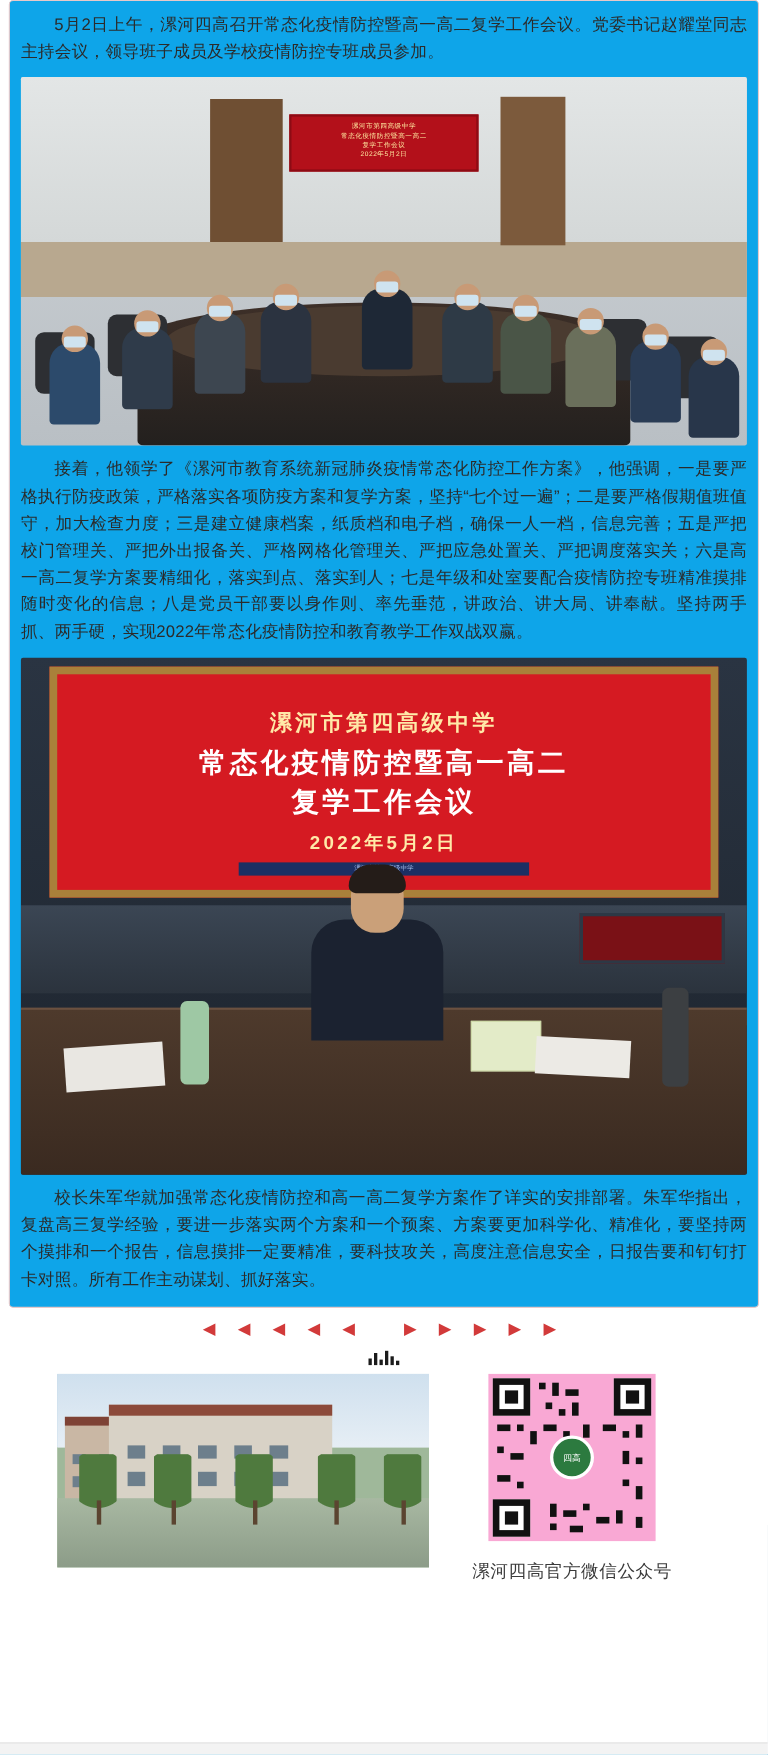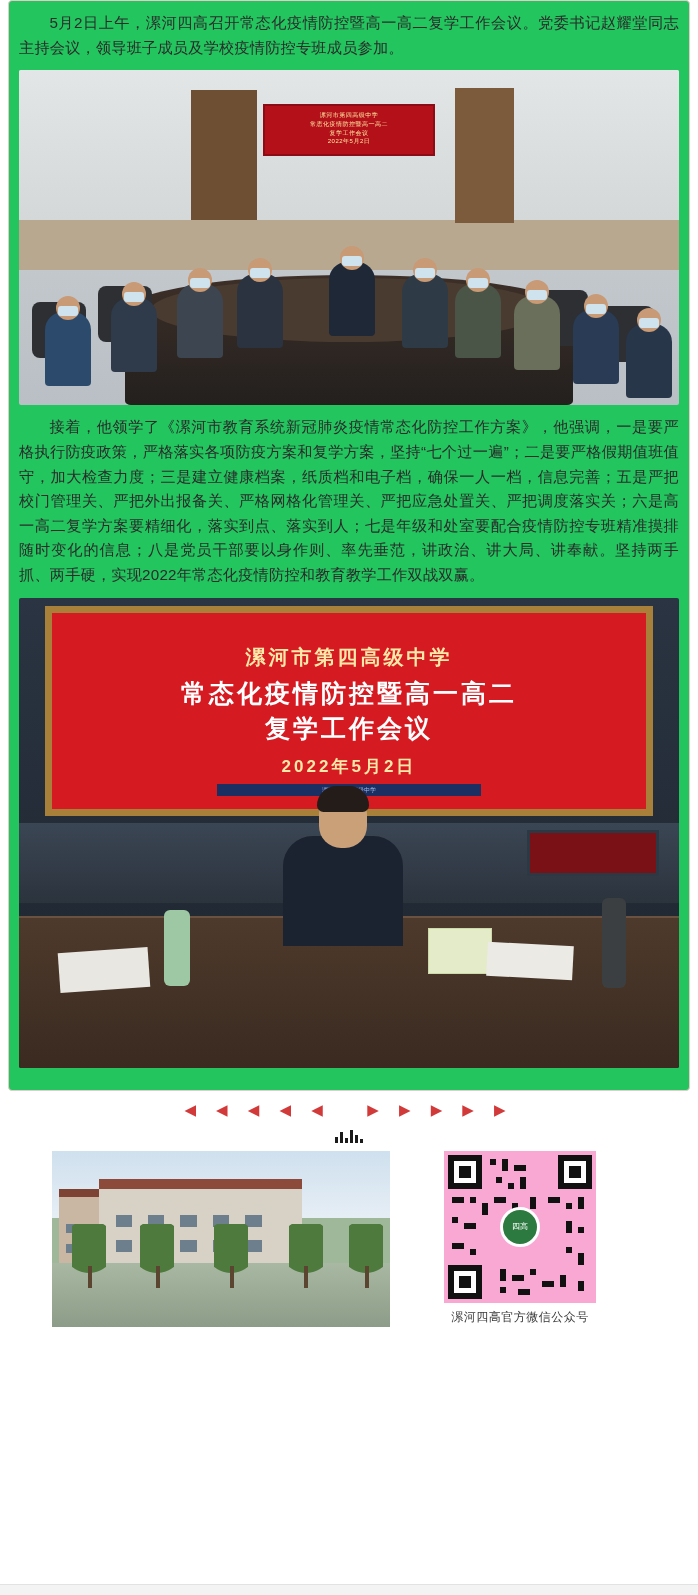--- a/index.html
+++ b/index.html
@@ -15,21 +15,21 @@
     width: 698px;
     min-height: 1595px;
     background: #ffffff;
     position: relative;
     box-sizing: border-box;
   }
   .article-card {
     margin: 0 8px;
     border: 1px solid #e8c9c9;
     border-radius: 4px;
-    background: #22c55e;
+    background: #0ea5e9;
     box-sizing: border-box;
     padding: 10px 10px 12px 10px;
   }
   p.para {
     font-size: 15.2px;
     line-height: 1.62;
     color: #2b2b2b;
     margin: 0 0 10px 0;
     text-align: justify;
     text-indent: 2em;
@@ -228,21 +228,21 @@
   .c-tree:after {
     content: ""; position: absolute; left: 46%; bottom: 0; width: 4px; height: 22px; background: #5b4430;
   }
   .qr-wrap {
     width: 240px; display: flex; flex-direction: column; align-items: center;
   }
   .qr {
     width: 152px; height: 152px; background: #f9a8d4; position: relative;
   }
   .qr-caption {
-    font-size: 12px; color: #3a3a3a; margin-top: 6px; letter-spacing: .5px;
+    font-size: 16px; color: #3a3a3a; margin-top: 18px; letter-spacing: .5px;
   }
   .qr-cell { position: absolute; background: #111; }
   .qr-eye { position: absolute; border: 6px solid #111; background: #fff; width: 34px; height: 34px; box-sizing: border-box; }
   .qr-eye i { position: absolute; inset: 5px; background: #111; display: block; }
   .qr-logo {
     position: absolute; left: 50%; top: 50%; transform: translate(-50%, -50%);
     width: 34px; height: 34px; border-radius: 50%; background: #2c7a3f;
     color: #fff; font-size: 8px; display: flex; align-items: center; justify-content: center;
     border: 3px solid #fff;
   }
@@ -341,20 +341,21 @@
         <span class="sp-person-head"></span>
         <span class="sp-person-hair"></span>
       </div>
       <div class="sp-bottle"></div>
       <div class="sp-tissue"></div>
       <div class="sp-flask"></div>
       <div class="sp-paper"></div>
       <div class="sp-paper2"></div>
     </div>
 
+    <p class="para">校长朱军华就加强常态化疫情防控和高一高二复学方案作了详实的安排部署。朱军华指出，复盘高三复学经验，要进一步落实两个方案和一个预案、方案要更加科学化、精准化，要坚持两个摸排和一个报告，信息摸排一定要精准，要科技攻关，高度注意信息安全，日报告要和钉钉打卡对照。所有工作主动谋划、抓好落实。</p>
   </div>
 
   <div class="divider">
     <div class="div-arrows">◀ ◀ ◀ ◀ ◀ &nbsp; ▶ ▶ ▶ ▶ ▶</div>
     <div class="div-bars">
       <i style="height:6px"></i>
         <i style="height:11px"></i>
         <i style="height:5px"></i>
         <i style="height:13px"></i>
         <i style="height:8px"></i>

